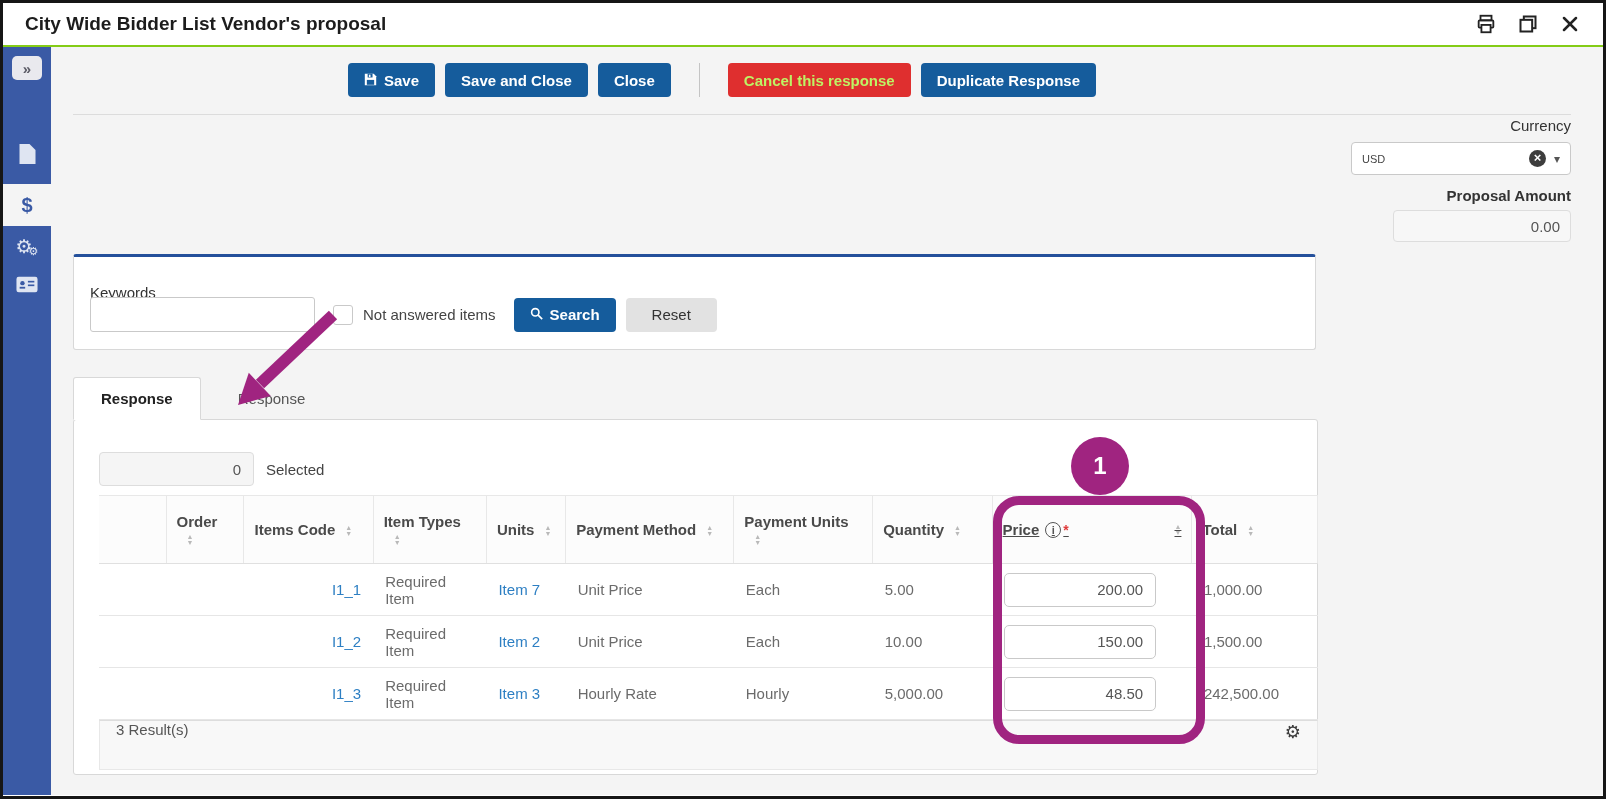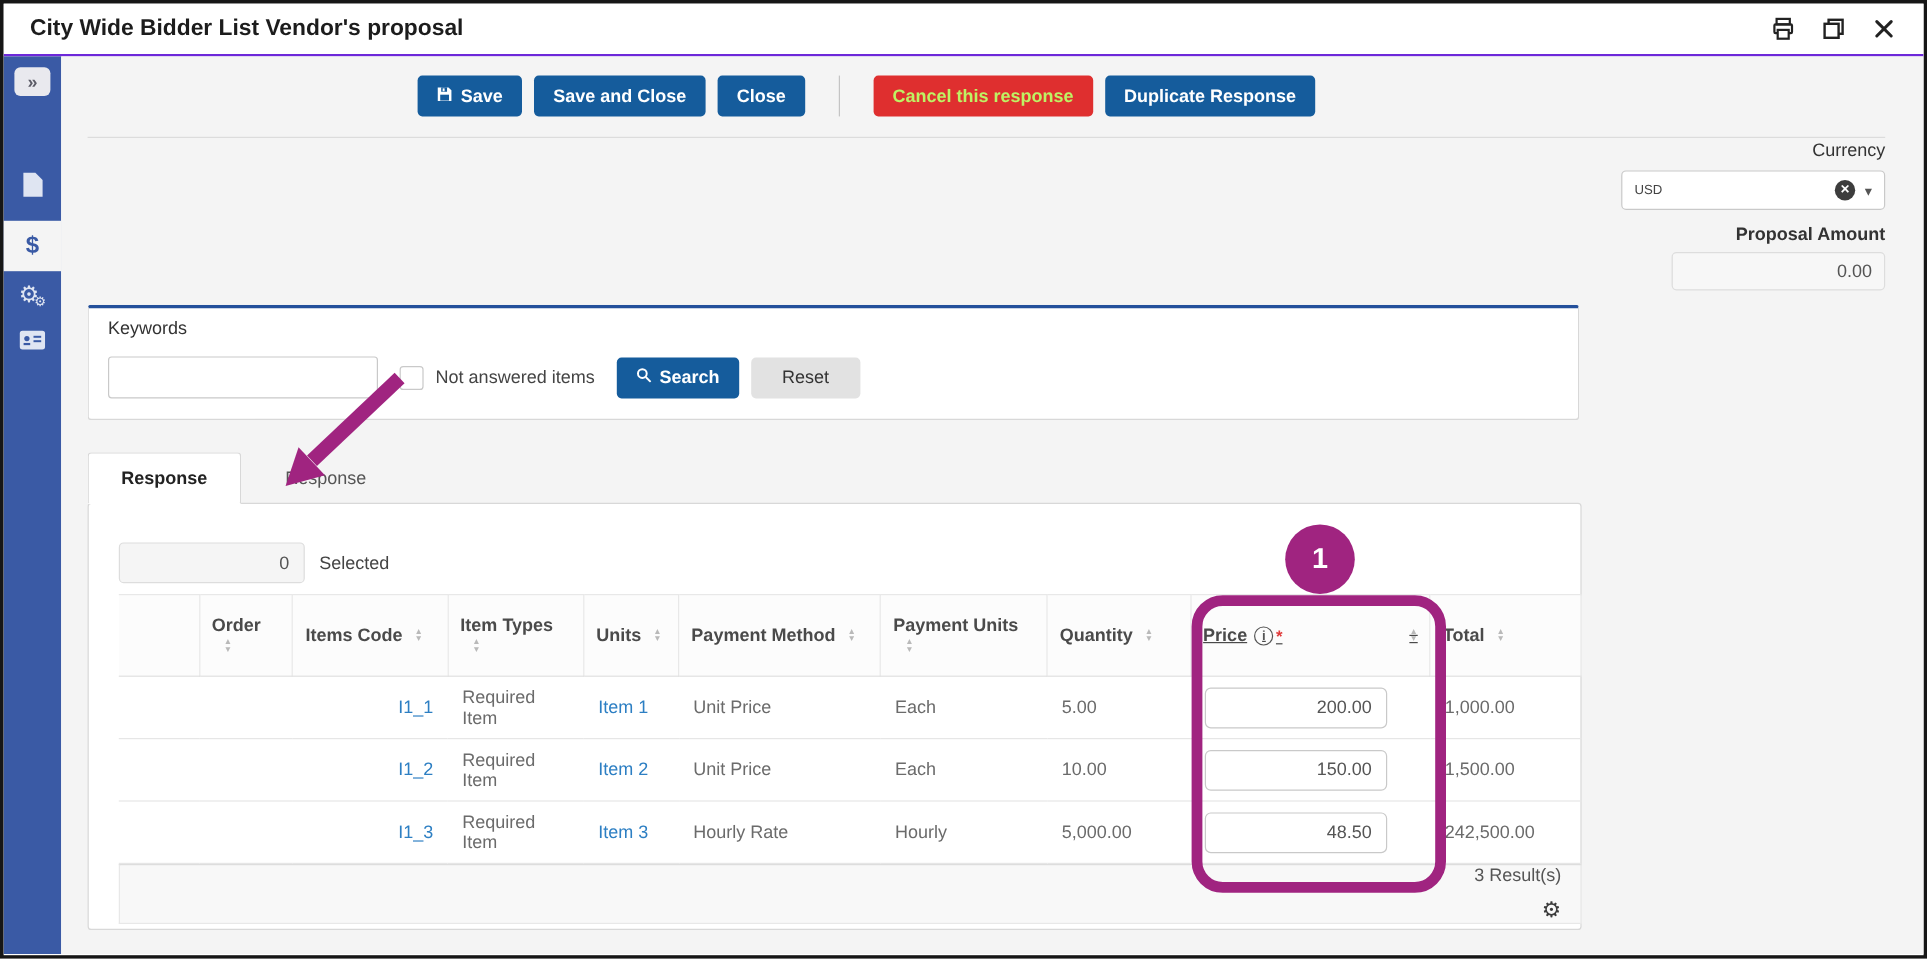--- a/index.html
+++ b/index.html
@@ -1,20 +1,20 @@
 <!DOCTYPE html>
 <html><head>
 <meta charset="utf-8">
 <style>
   * { box-sizing: border-box; margin: 0; padding: 0; }
   body { background:#fff; font-family:"Liberation Sans", sans-serif; }
   .frame { position:relative; width:1606px; height:799px; border:3px solid #161616; background:#fff; overflow:hidden; }
 
   
-  .titlebar { height:44px; background:#fff; border-bottom:2px solid #6d28d9; display:flex; align-items:center; padding:0 22px; }
+  .titlebar { height:44px; background:#fff; border-bottom:2px solid #84cc16; display:flex; align-items:center; padding:0 22px; }
   .title { font-size:19px; font-weight:700; color:#1c1c1c; flex:1; }
   .titlebar-icons { display:flex; gap:20px; align-items:center; }
   .tb-icon { width:22px; height:22px; cursor:pointer; display:flex; align-items:center; justify-content:center; }
 
   .body { display:flex; height:748px; }
 
   
   .sidebar { width:48px; background:#3a5aa5; display:flex; flex-direction:column; align-items:center; flex-shrink:0; }
   .collapse-box { margin-top:9px; width:30px; height:24px; background:#e9e9ee; border-radius:5px; display:flex; align-items:center; justify-content:center; color:#5b5b66; font-weight:700; font-size:15px; cursor:pointer; }
   .sb-item { width:48px; height:40px; display:flex; align-items:center; justify-content:center; cursor:pointer; }
@@ -39,21 +39,21 @@
   .cur-label { position:absolute; top:70px; left:1220px; width:300px; text-align:right; font-size:15px; color:#333; }
   .cur-box { position:absolute; top:95px; left:1300px; width:220px; height:33px; background:#fff; border:1px solid #c9c9c9; border-radius:4px; display:flex; align-items:center; padding:0 10px; cursor:pointer; }
   .cur-val { flex:1; font-size:11px; color:#444; }
   .clear-circle { width:17px; height:17px; border-radius:50%; background:#3d3d3d; color:#fff; font-size:13px; line-height:16px; text-align:center; font-weight:700; cursor:pointer; }
   .caret { color:#555; font-size:12px; margin-left:8px; cursor:pointer; }
   .pa-label { position:absolute; top:140px; left:1220px; width:300px; text-align:right; font-size:15px; font-weight:700; color:#333; }
   .pa-input { position:absolute; top:163px; left:1342px; width:178px; height:32px; background:#f7f7f7; border:1px solid #ddd; border-radius:4px; text-align:right; padding:0 10px; font-size:15px; color:#555; font-family:"Liberation Sans", sans-serif; }
 
   
   .kw-card { position:absolute; top:207px; left:22px; width:1243px; height:96px; background:#fff; border:1px solid #d8d8d8; border-top:3px solid #24509b; border-radius:3px; }
-  .kw-label { position:absolute; top:8px; left:16px; font-size:15px; color:#333; }
+  .kw-label { position:absolute; top:27px; left:16px; font-size:15px; color:#333; }
   .kw-row { position:absolute; top:40px; left:16px; display:flex; align-items:center; }
   .kw-input { width:225px; height:35px; border:1px solid #c9c9c9; border-radius:3px; padding:0 8px; font-size:15px; font-family:"Liberation Sans", sans-serif; }
   .checkbox { width:20px; height:20px; border:1px solid #c9c9c9; border-radius:3px; background:#fff; margin-left:18px; cursor:pointer; }
   .na-label { font-size:15px; color:#444; margin-left:10px; }
   .kw-search { margin-left:18px; }
   .kw-reset { margin-left:10px; background:#e2e2e2; color:#333; font-weight:400; padding:0 26px; }
 
   
   .tabs { position:absolute; top:330px; left:22px; display:flex; z-index:3; }
   .tab { height:43px; padding:0 27px; display:flex; align-items:center; font-size:15px; cursor:pointer; }
@@ -71,21 +71,21 @@
   tbody td { height:52px; border-bottom:1px solid #e6e6e6; font-size:15px; color:#6b6b6b; padding:0 12px; }
   td.code { text-align:right; }
   a.lnk { color:#2d7fc3; text-decoration:none; cursor:pointer; }
   .sort { display:inline-flex; flex-direction:column; vertical-align:middle; margin-left:10px; color:#b9b9b9; }
   .sort i { font-style:normal; font-size:7px; line-height:6px; }
   .th-flex { display:flex; align-items:center;text-decoration:underline; }
   .th-flex .spacer { flex:1; }
   .info-i { display:inline-block; width:16px; height:16px; border:1.5px solid #555; border-radius:50%; font-size:11px; line-height:14px; text-align:center; color:#555; font-weight:700; margin-left:6px; }
   .req { color:#e03b3b; font-size:14px; margin-left:2px; vertical-align:top; }
   .price-input { width:152px; height:34px; border:1px solid #c9c9c9; border-radius:5px; text-align:right; padding:0 12px; font-size:15px; color:#555; font-family:"Liberation Sans", sans-serif; background:#fff; }
-  .tfoot { background:#f8f8f8; border:1px solid #e8e8e8; border-top:1px solid #ddd; height:50px; display:flex; align-items:flex-end; padding:0 16px;flex-direction:column; }
+  .tfoot { background:#f8f8f8; border:1px solid #e8e8e8; border-top:1px solid #ddd; height:50px; display:flex; align-items:flex-start; padding:0 16px; }
   .results { font-size:15px; color:#555; flex:1; }
   .gear-btn { font-size:18px; color:#3c3c3c; cursor:pointer; }
 
   
   .ann-circle { position:absolute; top:390px; left:1020px; width:58px; height:58px; border-radius:50%; background:#a02480; color:#fff; font-size:24px; font-weight:700; display:flex; align-items:center; justify-content:center; z-index:6; }
   .ann-rect { position:absolute; top:449px; left:942px; width:212px; height:248px; border:9px solid #a02480; border-radius:26px; z-index:5; pointer-events:none; }
   .ann-arrow { position:absolute; top:250px; left:150px; z-index:6; pointer-events:none; }
 </style>
 </head>
 <body>
@@ -269,21 +269,21 @@
                       <i>▼</i>
                     </span></th>
               </tr>
             </thead>
             <tbody>
               <tr>
                 <td></td>
                 <td></td>
                 <td class="code"><a class="lnk">I1_1</a></td>
                 <td>Required Item</td>
-                <td><a class="lnk">Item 1</a></td>
+                <td><a class="lnk">Item 7</a></td>
                 <td>Unit Price</td>
                 <td>Each</td>
                 <td>5.00</td>
                 <td><input class="price-input" value="200.00" style=""></td>
                 <td>1,000.00</td>
               </tr>
               <tr>
                 <td></td>
                 <td></td>
                 <td class="code"><a class="lnk">I1_2</a></td>

